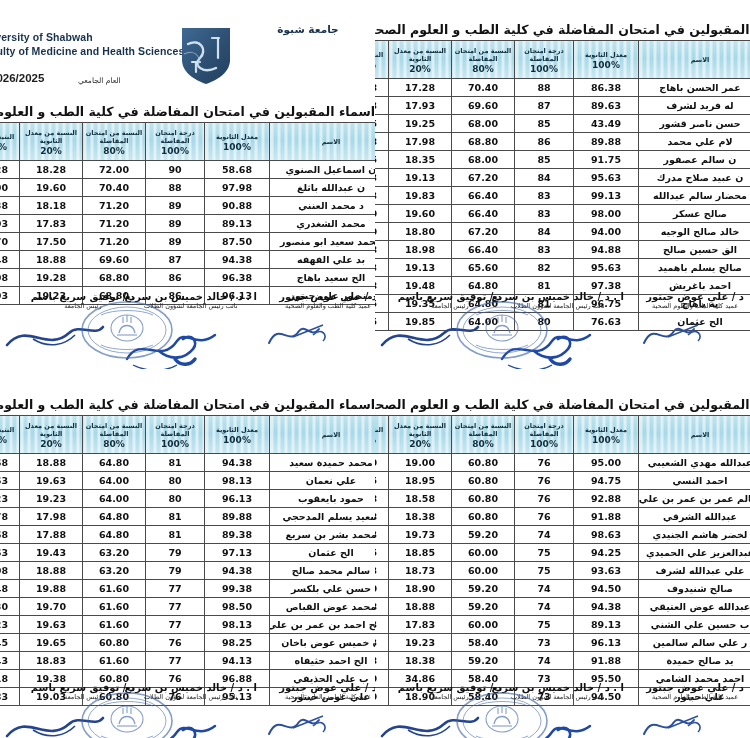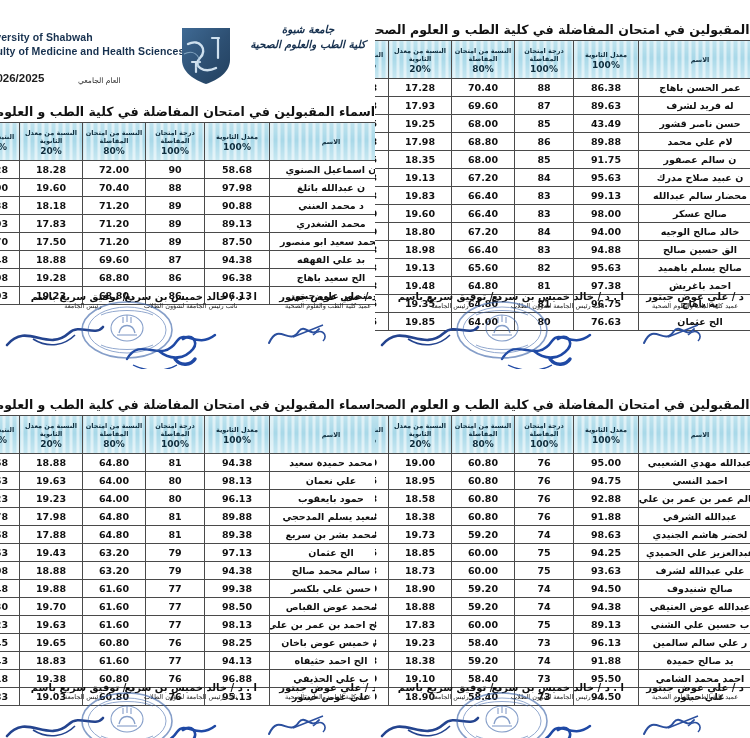--- a/index.html
+++ b/index.html
@@ -22,21 +22,21 @@
 
   .hairline{position:absolute;left:0;width:750px;height:1px;background:#d8d8d8;top:369px;}
   .hairline2{position:absolute;top:0;left:375px;width:1px;height:738px;background:#e2e2e2;}
 
   
   .letterhead{position:relative;height:103px;}
   .lh-en{position:absolute;left:-22px;top:30px;width:240px;
     font-size:10.5px;font-weight:bold;color:#17314f;line-height:14px;letter-spacing:.1px;}
   .lh-ar{position:absolute;right:-8px;top:22px;width:150px;text-align:center;
     direction:rtl;font-size:10.5px;font-weight:bold;color:#17314f;line-height:15px;
-    font-family:"DejaVu Sans",sans-serif;font-style:italic;}
+    font-family:"DejaVu Sans",sans-serif;}
   .lh-year{position:absolute;left:-10px;top:72px;font-size:11.5px;font-weight:bold;color:#1c1c1c;}
   .lh-year-lbl{position:absolute;left:78px;top:76px;font-size:7.5px;color:#2a2a2a;
     direction:rtl;font-family:"DejaVu Sans",sans-serif;}
 
   .logo{position:absolute;left:178px;top:24px;width:56px;height:62px;}
   .logo svg{display:block;}
 
   
   .rtitle{
     direction:rtl;text-align:center;font-weight:bold;
@@ -117,21 +117,20 @@
   <div class="hairline2"></div>
 
   <div class="panel tl">
   <div class="letterhead">
     <div class="lh-en">
       <div>University of Shabwah</div>
       <div>Faculty of Medicine and Health Sciences</div>
     </div>
     <div class="lh-ar">
       <div>جامعة شبوة</div>
-      <div>كلية الطب والعلوم الصحية</div>
     </div>
     <div class="logo">
 <svg width="56" height="62" viewBox="0 0 56 62">
   <defs>
     <linearGradient id="shg" x1="0" y1="0" x2="1" y2="1">
       <stop offset="0%" stop-color="#3f6a94"></stop>
       <stop offset="55%" stop-color="#2d4f72"></stop>
       <stop offset="100%" stop-color="#22405f"></stop>
     </linearGradient>
   </defs>
@@ -806,21 +805,21 @@
         <td class="v-num">74</td>
         <td class="v-num">59.20</td>
         <td class="v-num">18.38</td>
         <td class="v-total">77.58</td>
       </tr>
       <tr>
         <td class="v-name">احمد محمد الشامي</td>
         <td class="v-num">95.50</td>
         <td class="v-num">73</td>
         <td class="v-num">58.40</td>
-        <td class="v-num">19.10</td>
+        <td class="v-num">34.86</td>
         <td class="v-total">77.50</td>
       </tr>
       <tr>
         <td class="v-name">علي حبتور</td>
         <td class="v-num">94.50</td>
         <td class="v-num">73</td>
         <td class="v-num">58.40</td>
         <td class="v-num">18.90</td>
         <td class="v-total">77.30</td>
       </tr>

